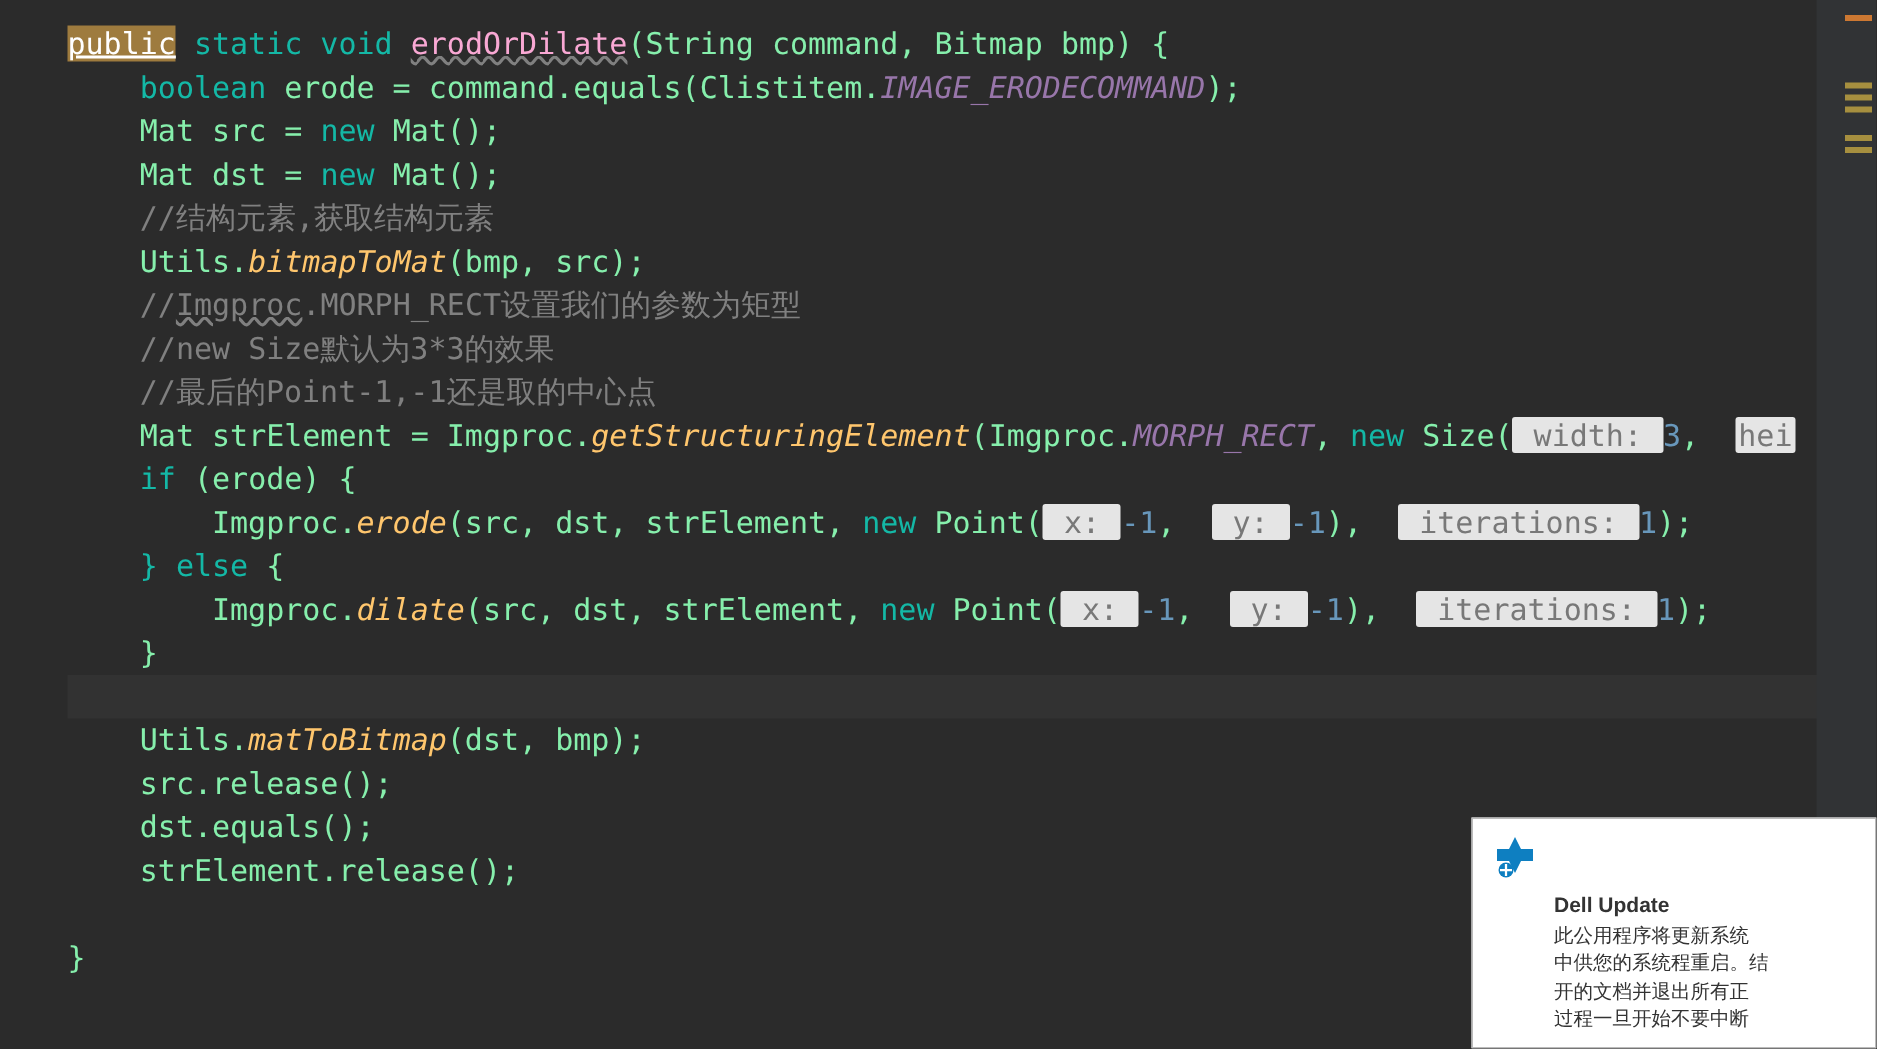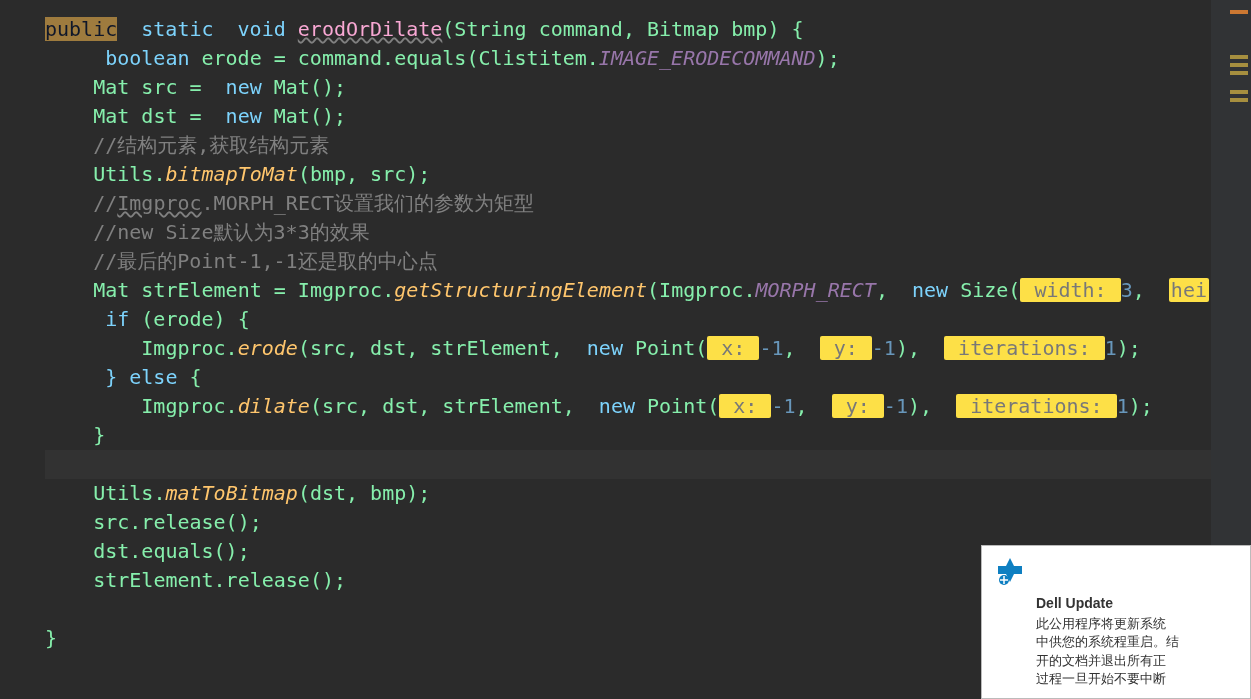--- a/index.html
+++ b/index.html
@@ -24,28 +24,28 @@
       line-height: 29px;
       position: relative;
     }
     
     .code-line {
       white-space: pre;
       min-height: 29px;
     }
     
     .comment { color: #808080; }
-    .keyword { color: #7dd3fc; margin-left: 12px; }
+    .keyword { color: #14b8a6; }
     .method { color: #f9a8d4; margin-top: 12px; }
     .method-italic { color: #ffc66d; font-style: italic; }
     .identifier { color: #86efac; }
     .number { color: #6897bb; }
     .static-field { color: #9876aa; font-style: italic; margin-top: 32px; }
-    .param-hint { color: #787878; background: #fde047; padding: 0 2px; border-radius: 2px; }
-    .highlighted { background-color: #9e7b3e; color: #0f172a; }
+    .param-hint { color: #787878; background: #e5e5e5; padding: 0 2px; border-radius: 2px; }
+    .highlighted { background-color: #9e7b3e; color: #ffffff; text-decoration: underline; }
     .underline-wavy { text-decoration: underline wavy #808080; }
     .caret-line { background-color: #323232; }
     
     .minimap {
       position: absolute;
       right: 0;
       top: 0;
       width: 40px;
       height: 100%;
       background: #313335;

